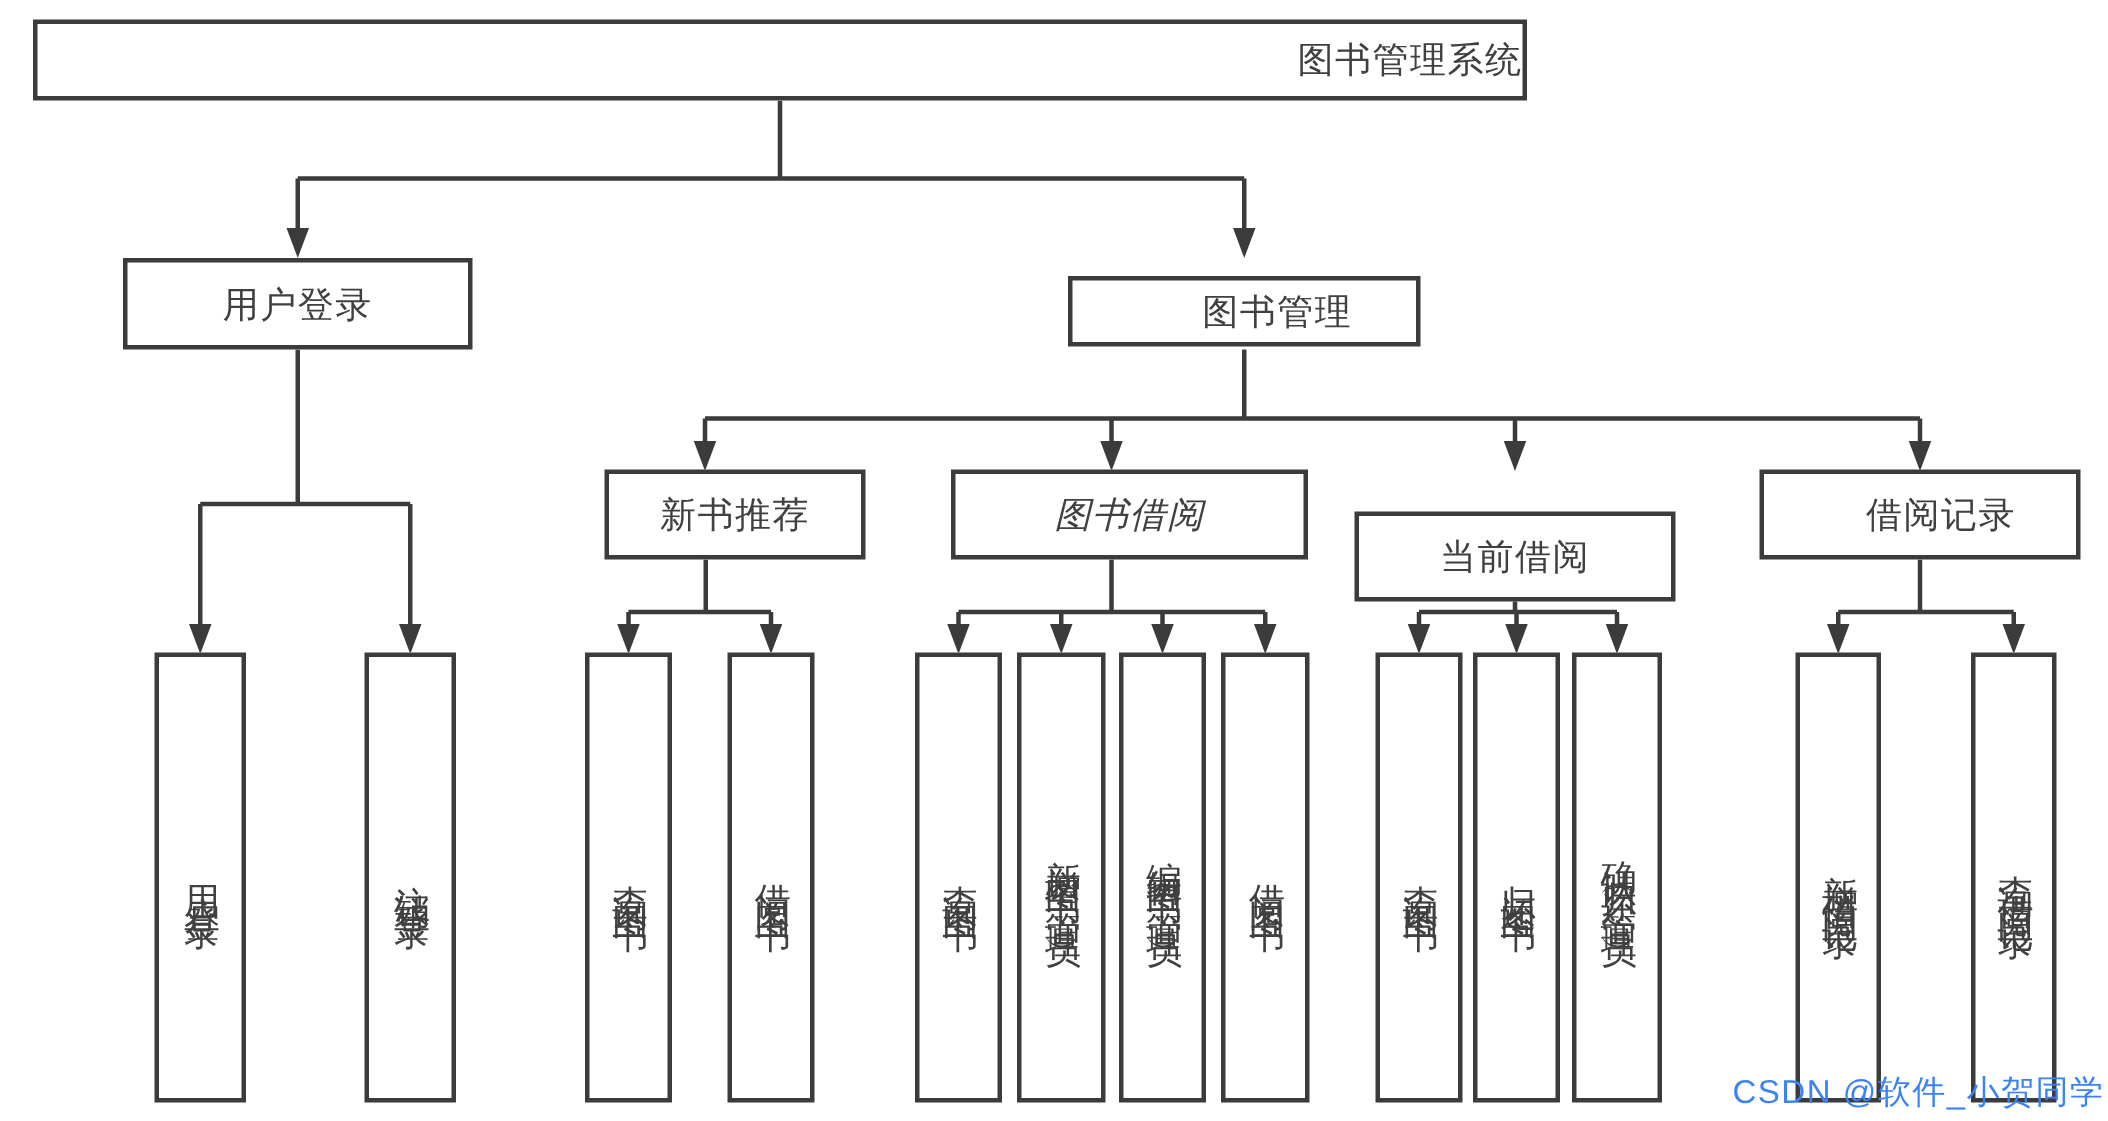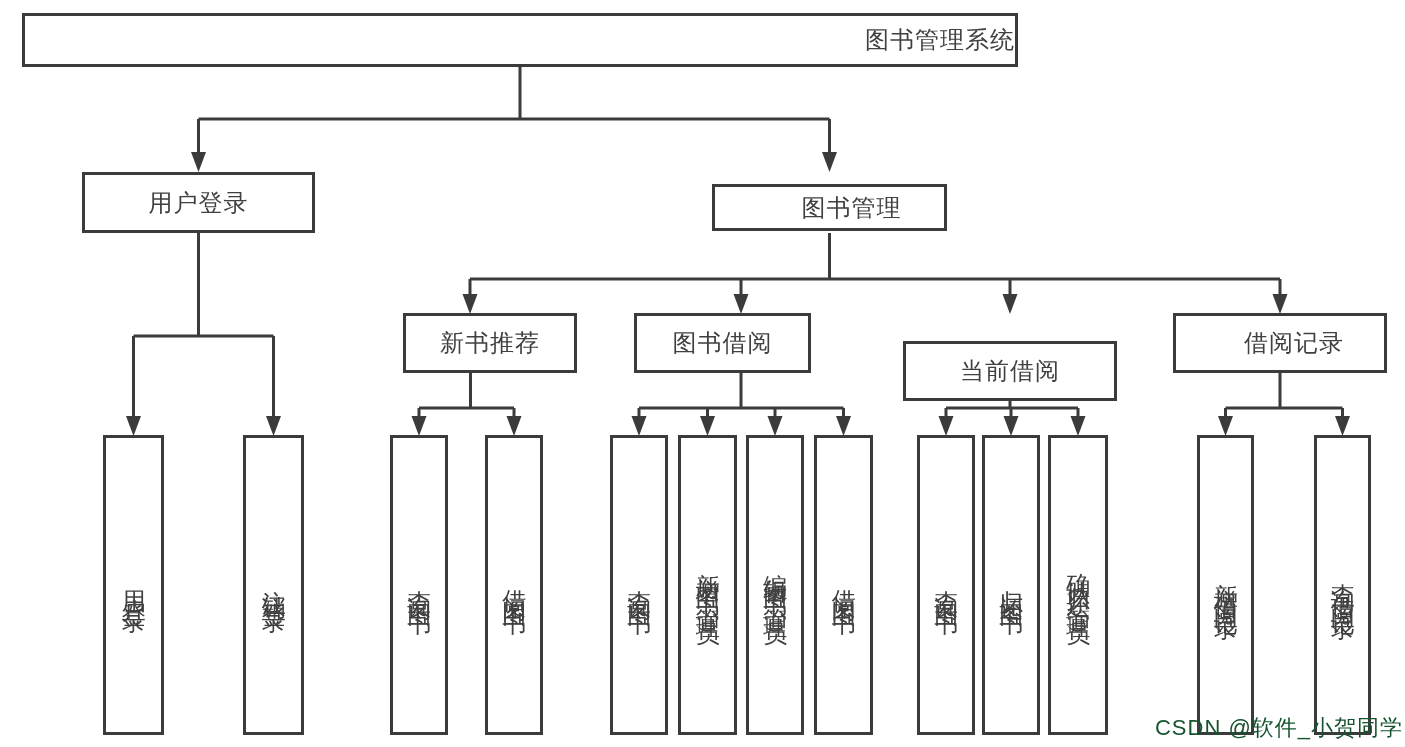--- a/index.html
+++ b/index.html
@@ -55,21 +55,21 @@
     line-height: 1.1;
     white-space: nowrap;
   }
   
   .n-root      { left: 22px;   top: 13px;  width: 996px; height: 54px; justify-content: flex-end; }
   
   .n-login     { left: 82px;   top: 172px; width: 233px; height: 61px; }
   .n-mgmt      { left: 712px;  top: 184px; width: 235px; height: 47px; padding-left: 44px; }
   
   .n-recommend { left: 363px;  top: 313px; width: 174px; height: 60px; margin-left: 40px; }
-  .n-borrow    { left: 634px;  top: 313px; width: 177px; height: 60px; }
+  .n-borrow    { left: 634px;  top: 313px; width: 238px; height: 60px; font-style: italic; }
   .n-current   { left: 903px;  top: 313px; width: 214px; height: 60px; margin-top: 28px; }
   .n-records   { left: 1173px; top: 313px; width: 214px; height: 60px; padding-left: 28px; }
   
   .leaf        { top: 435px; height: 300px; }
   .n-la0 { left: 103px;  width: 61px; }
   .n-la1 { left: 243px;  width: 61px; }
   .n-lb0 { left: 390px;  width: 58px; }
   .n-lb1 { left: 485px;  width: 58px; }
   .n-lc0 { left: 610px;  width: 58px; }
   .n-lc1 { left: 678px;  width: 59px; }
@@ -78,21 +78,21 @@
   .n-ld0 { left: 917px;  width: 58px; }
   .n-ld1 { left: 982px;  width: 58px; }
   .n-ld2 { left: 1048px; width: 60px; }
   .n-le0 { left: 1197px; width: 57px; }
   .n-le1 { left: 1314px; width: 57px; }
   .watermark {
     position: absolute;
     right: 2px;
     bottom: 4px;
     font-size: 22px;
-    color: #14532d;
+    color: #3b82f6;
     letter-spacing: 1px;
     z-index: 5;
     white-space: nowrap;
   }
 </style>
 </head>
 <body>
 
 <div class="stage">
 

